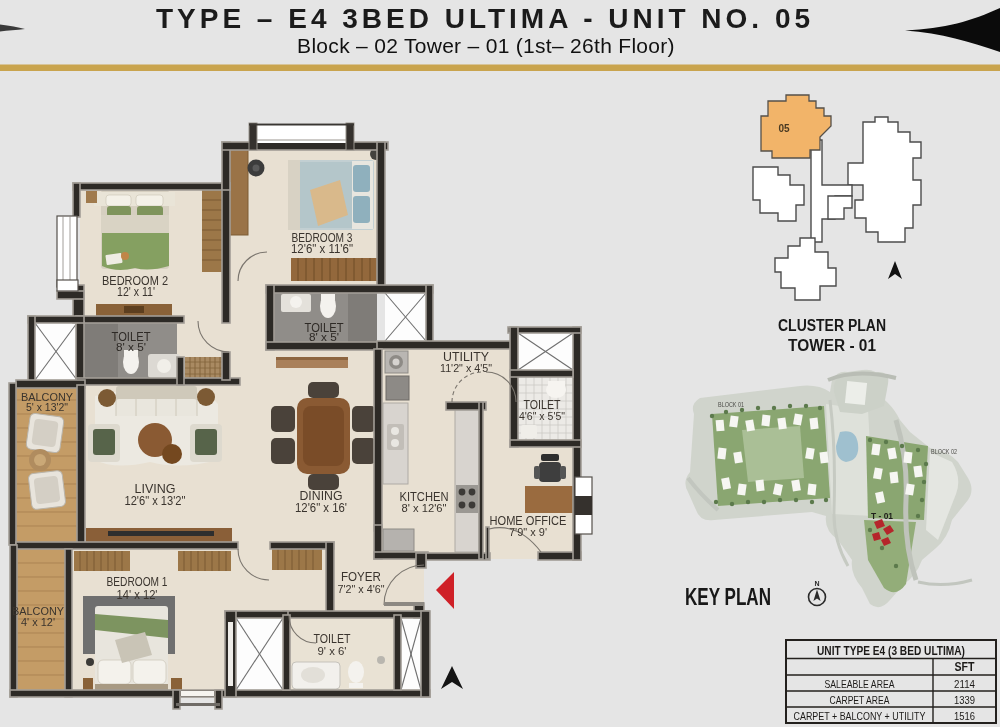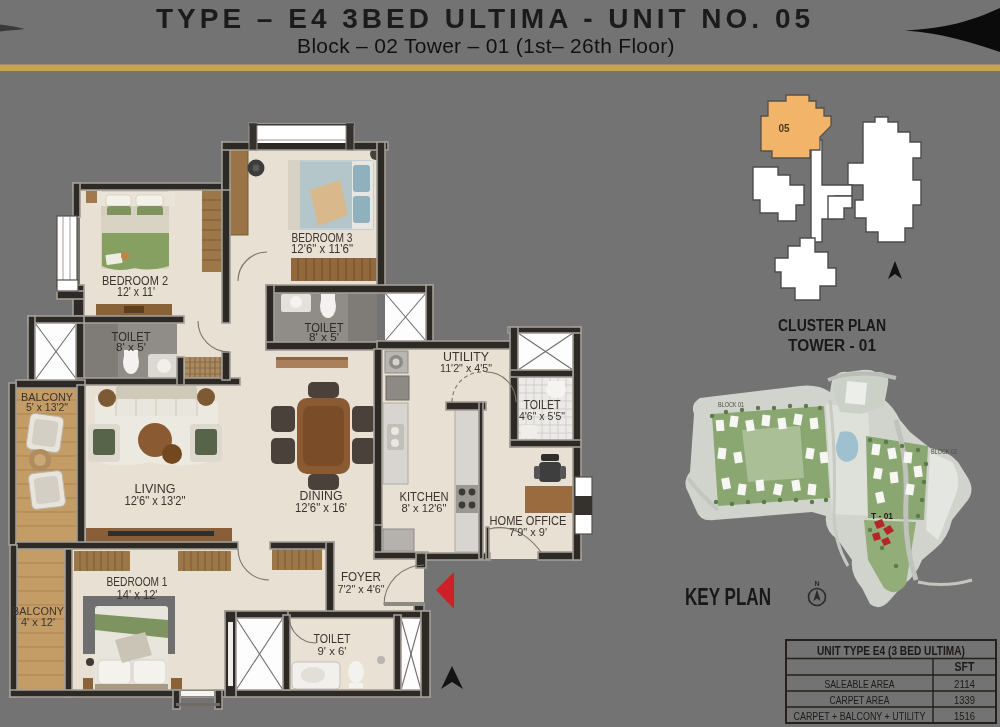--- a/index.html
+++ b/index.html
@@ -1,17 +1,17 @@
 <!DOCTYPE html>
 <html><head>
 <meta charset="utf-8">
 <style>
 html,body{margin:0;padding:0;background:#fff;width:1000px;height:727px;overflow:hidden;
 font-family:"Liberation Sans",sans-serif;}
-#page{position:relative;width:1000px;height:727px;background:#737373;}
+#page{position:relative;width:1000px;height:727px;background:#e5e5e5;}
 svg{position:absolute;top:0;left:0;}
 </style>
 </head>
 <body>
 <div id="page">
 <svg width="1000" height="727" viewBox="0 0 1000 727">
 
 <g>
 
 <text x="485" y="28" font-size="28" font-weight="bold" fill="#1b1b1b" text-anchor="middle" letter-spacing="4">TYPE – E4 3BED ULTIMA - UNIT NO. 05</text>

